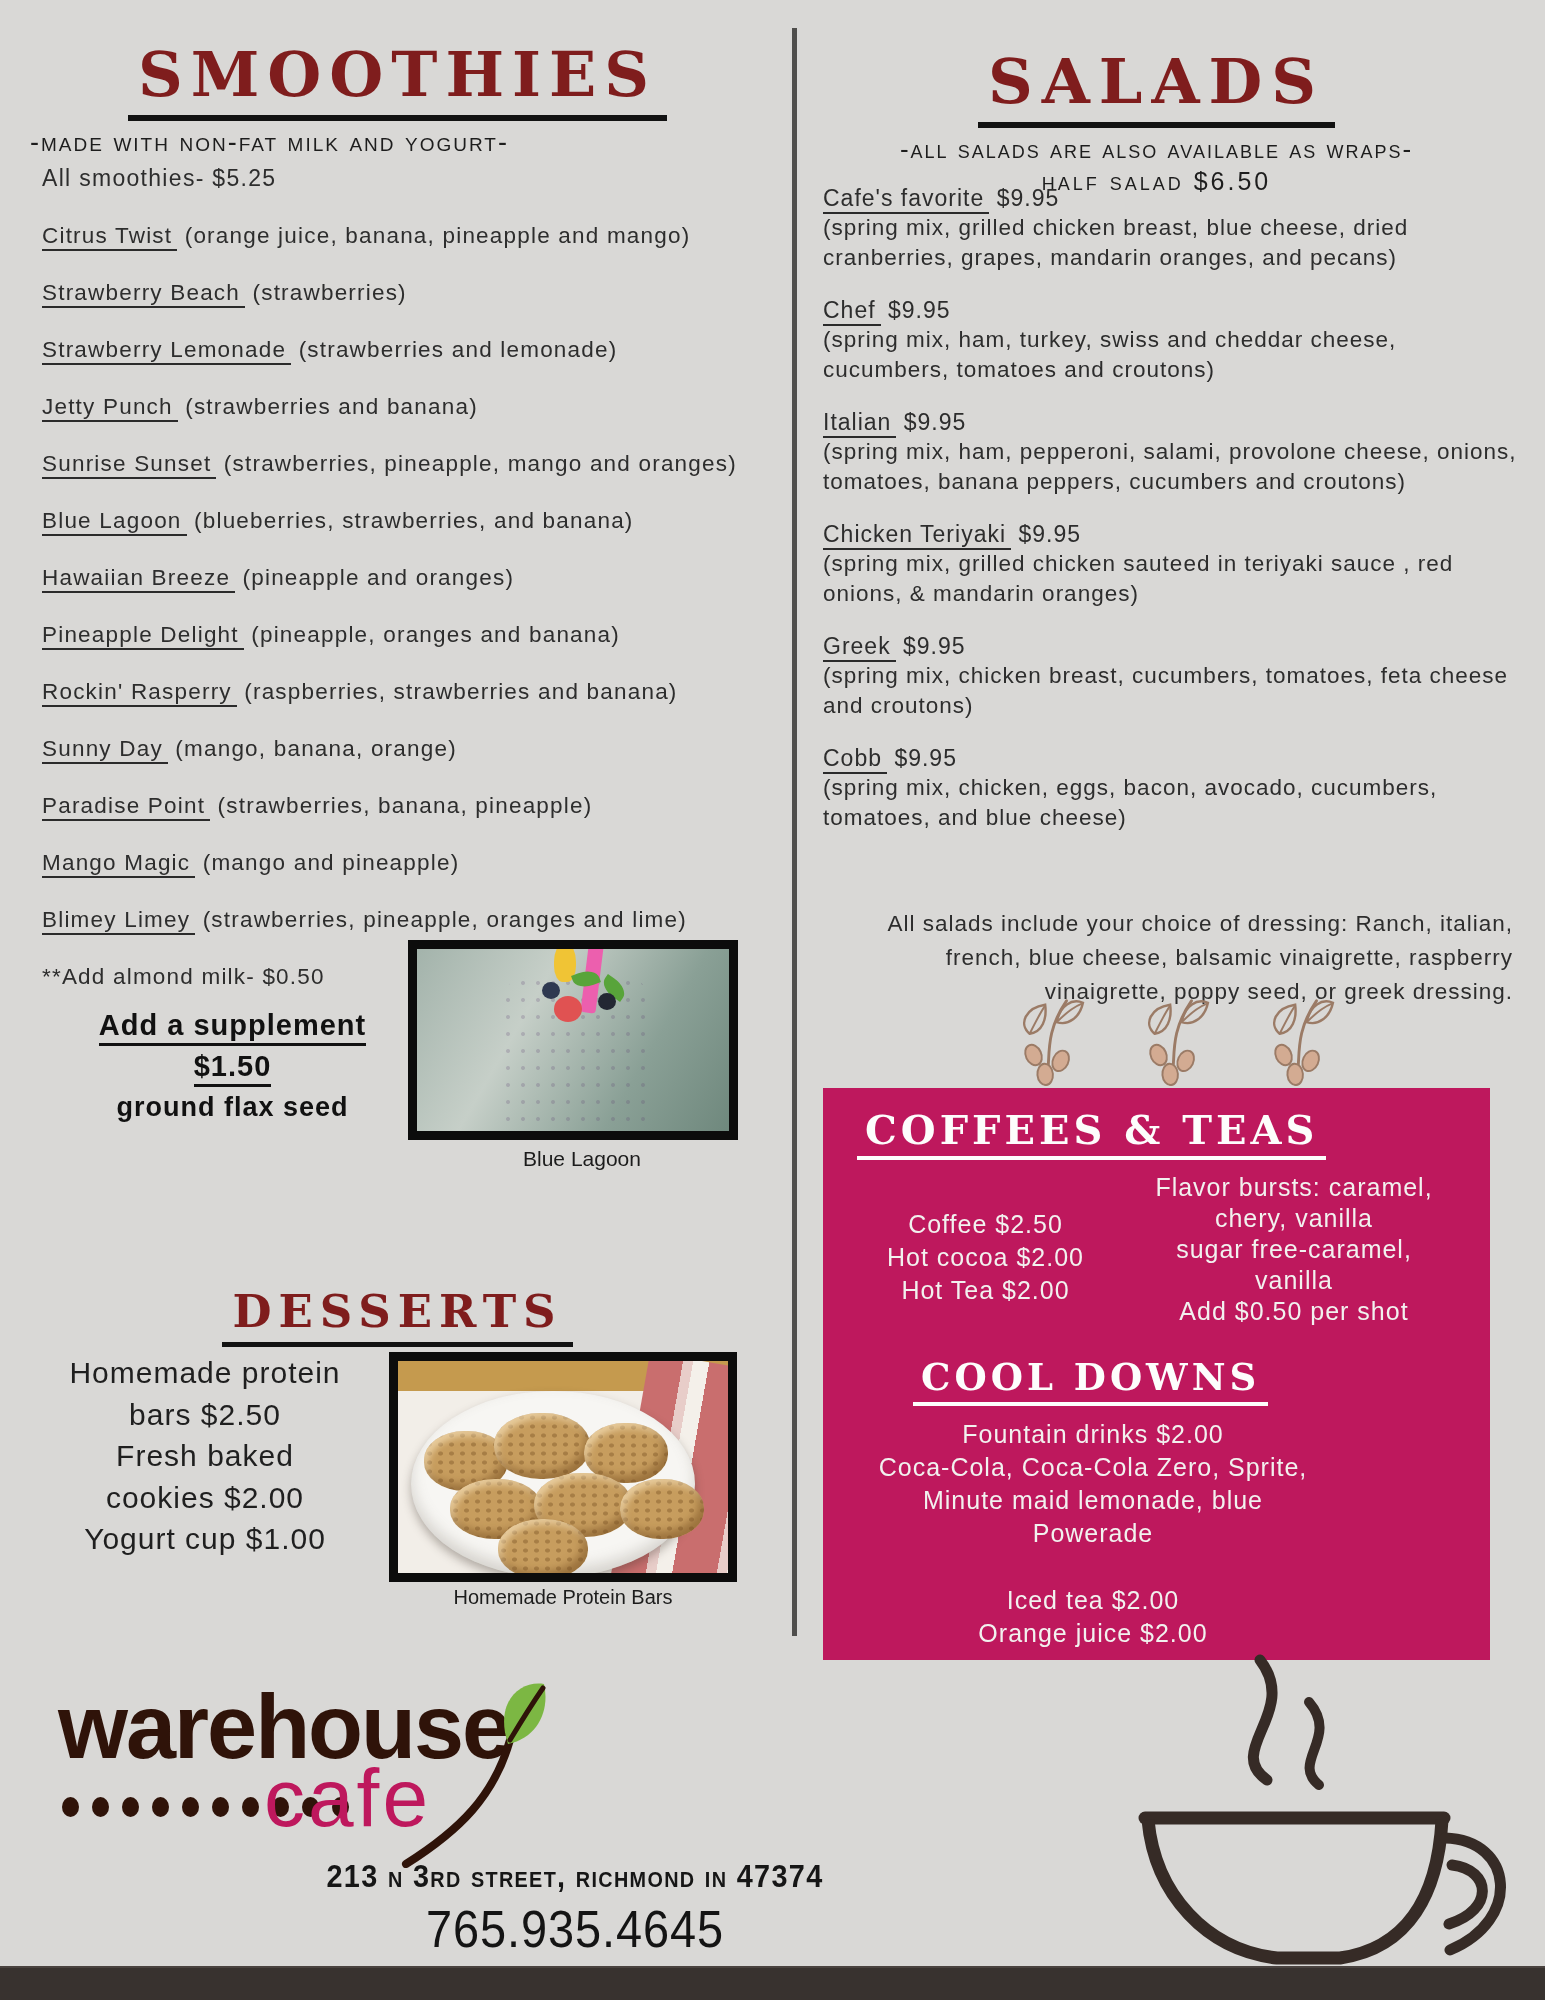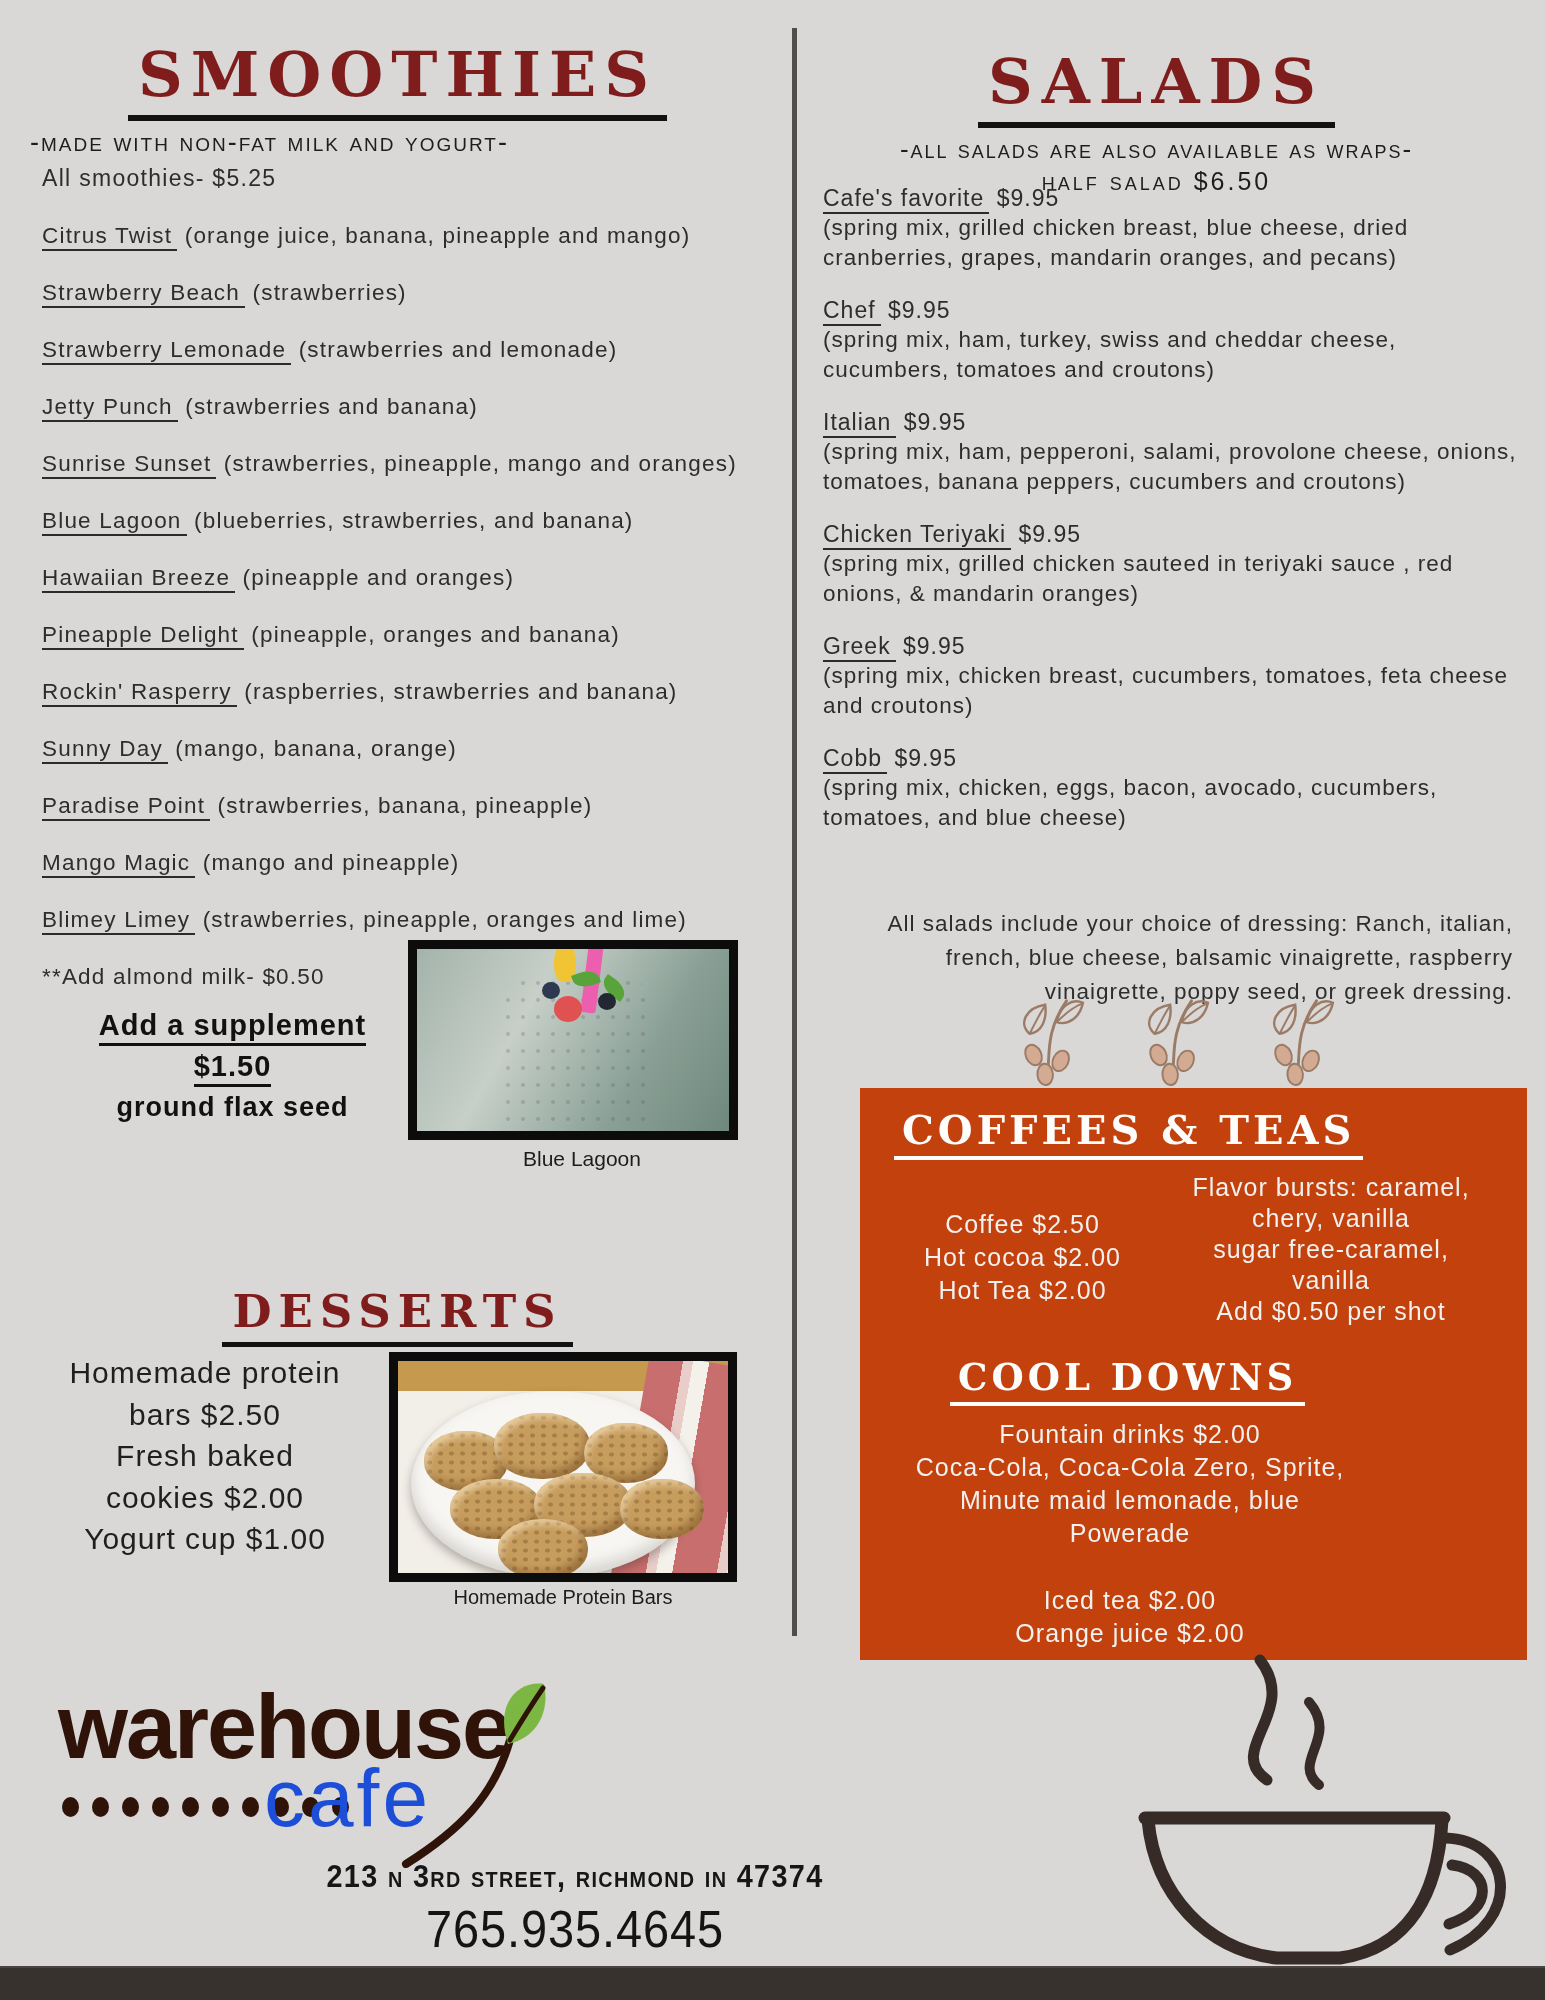--- a/index.html
+++ b/index.html
@@ -67,21 +67,21 @@
   
   .desserts-header{position:absolute;left:30px;top:1285px;width:735px;}
   .desserts-header .sec-title{font-size:45px;letter-spacing:7px;border-bottom-width:5px;}
   .desserts-text{position:absolute;left:20px;top:1352px;width:370px;text-align:center;
     font-size:30px;line-height:41.5px;letter-spacing:1px;color:#1f1f1f;}
 
   
   .brand1{position:absolute;left:58px;top:1682px;font-size:90px;font-weight:700;color:#2f1309;letter-spacing:-2px;line-height:1;}
   .dots{position:absolute;left:62px;top:1797px;display:flex;gap:13px;}
   .dot{width:17px;height:20px;border-radius:50%;background:#2f1309;}
-  .brand2{position:absolute;left:264px;top:1757px;font-size:82px;color:#1d4ed8;letter-spacing:3px;line-height:1;z-index:2;}
+  .brand2{position:absolute;left:264px;top:1757px;font-size:82px;color:#be185d;letter-spacing:3px;line-height:1;z-index:2;}
   .logo-leaf{position:absolute;left:398px;top:1678px;z-index:1;}
   .address{position:absolute;left:260px;top:1858px;width:630px;text-align:center;font-size:32px;
     font-weight:700;letter-spacing:1.5px;transform:scaleX(.9);color:#161616;}
   .phone{position:absolute;left:260px;top:1900px;width:630px;text-align:center;font-size:51px;
     letter-spacing:1px;transform:scaleX(.92);color:#141414;}
 
   
   .sal-header{position:absolute;left:800px;top:45px;width:713px;}
   .sal-header .sec-title{font-size:62px;letter-spacing:9px;}
   .sal-sub{text-align:center;font-size:26px;letter-spacing:2px;margin-top:6px;color:#1d1d1d;}
@@ -90,21 +90,21 @@
   .sal-name-line{font-size:23px;letter-spacing:1px;line-height:30px;}
   .sal-desc{font-size:22.5px;letter-spacing:1px;line-height:30px;}
   .sal-item{margin-bottom:22px;}
   .dressing{position:absolute;left:823px;top:907px;width:690px;text-align:right;
     font-size:22.5px;letter-spacing:1px;line-height:34px;}
 
   
   .sprigs{position:absolute;left:985px;top:995px;width:380px;display:flex;gap:55px;justify-content:center;}
 
   
-  .dark-box{position:absolute;left:860px;top:1088px;width:667px;height:572px;background:#c2410c;color:#f2f1ef;box-sizing:border-box;padding:18px 20px 16px;}
+  .dark-box{position:absolute;left:823px;top:1088px;width:667px;height:572px;background:#be185d;color:#f2f1ef;box-sizing:border-box;padding:18px 20px 16px;}
   .box-title{font-family:"DejaVu Serif",serif;font-weight:700;color:#fdfdfc;border-bottom:4px solid #fdfdfc;
     width:fit-content;padding:0 8px 3px;white-space:nowrap;}
   .coffees-title{font-size:40px;letter-spacing:4px;margin-left:14px;}
   .coffee-cols{display:flex;margin-top:12px;}
   .c-left{width:285px;padding-top:36px;text-align:center;font-size:25px;line-height:33px;letter-spacing:1px;}
   .c-right{flex:1;text-align:center;font-size:25px;line-height:31px;letter-spacing:1px;padding-right:10px;}
   .cool-title{font-size:37px;letter-spacing:4px;margin:28px 0 0 70px;}
   .cool-lines{width:500px;text-align:center;margin-top:12px;font-size:25px;line-height:33px;letter-spacing:1px;}
   .cool-lines2{width:500px;text-align:center;margin-top:34px;font-size:25px;line-height:33px;letter-spacing:1px;}
 

